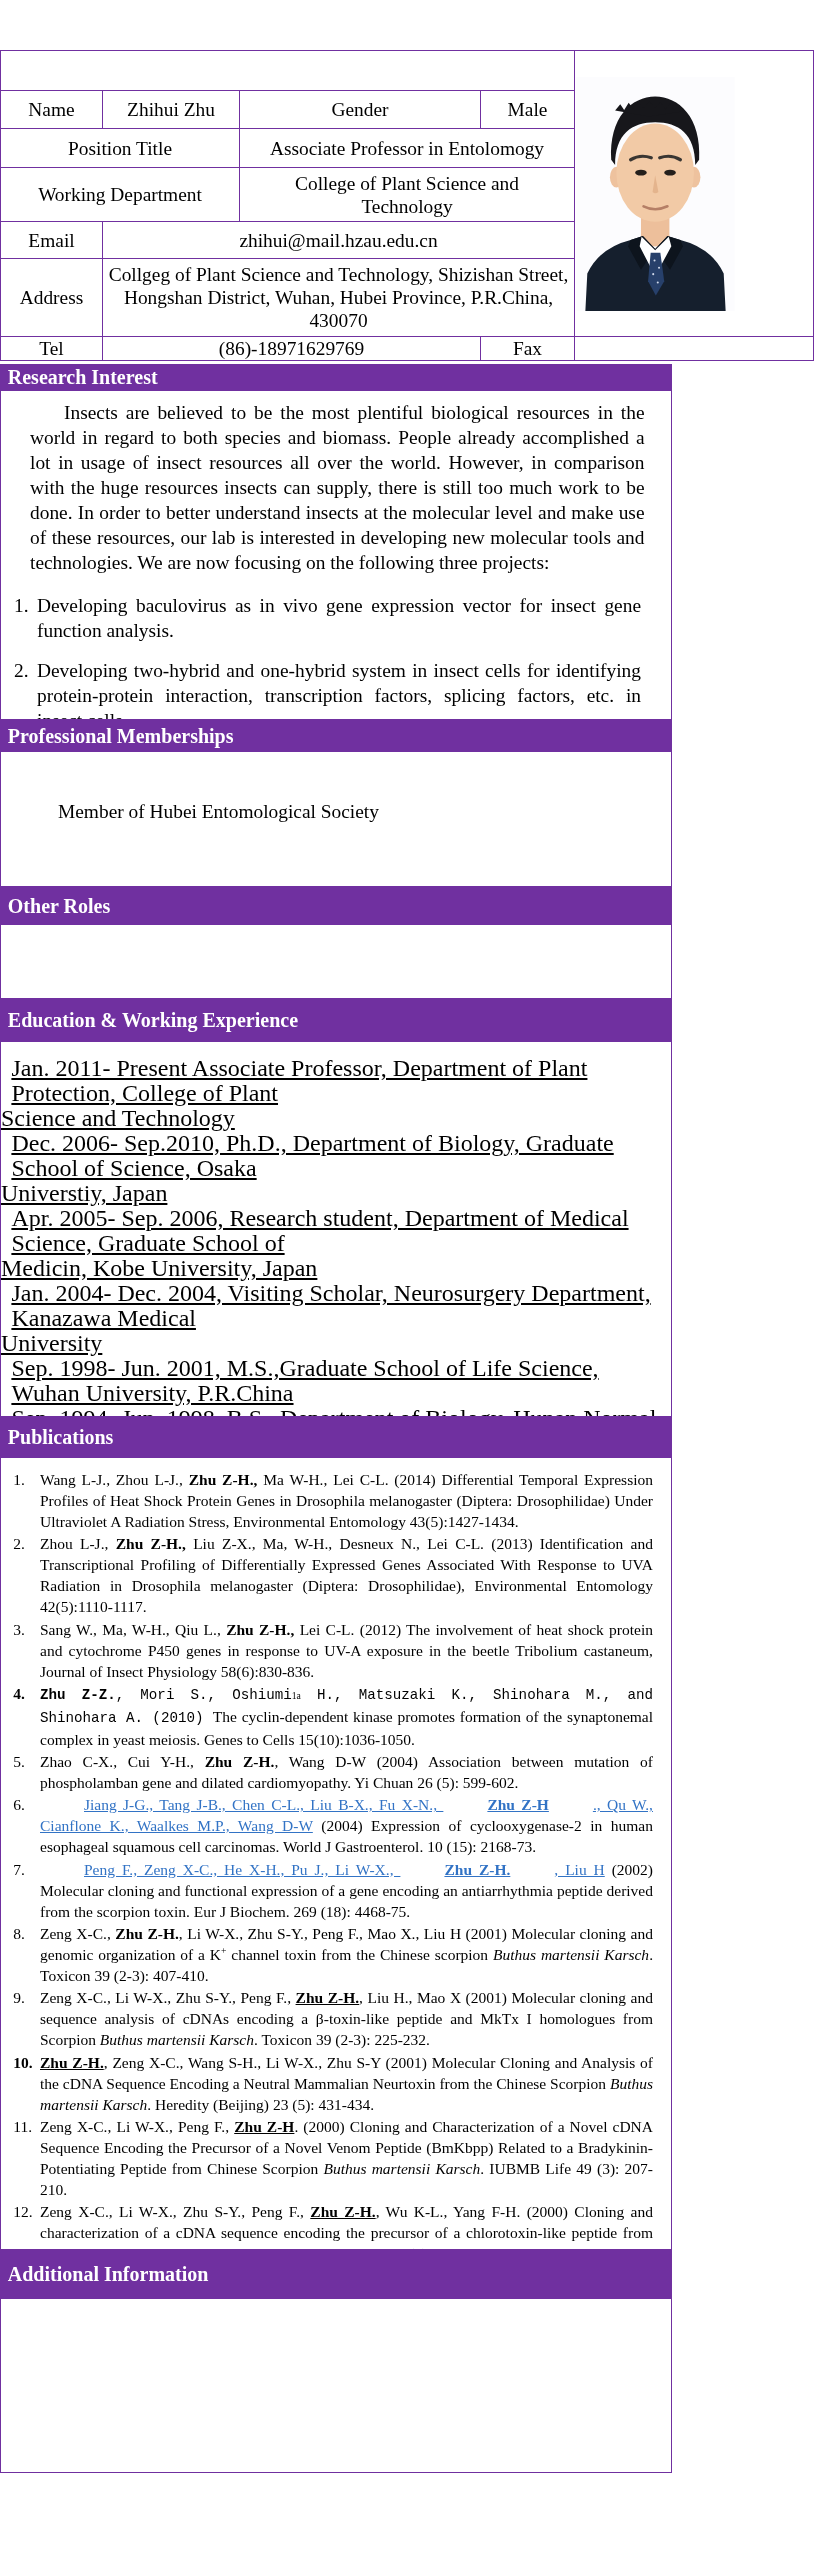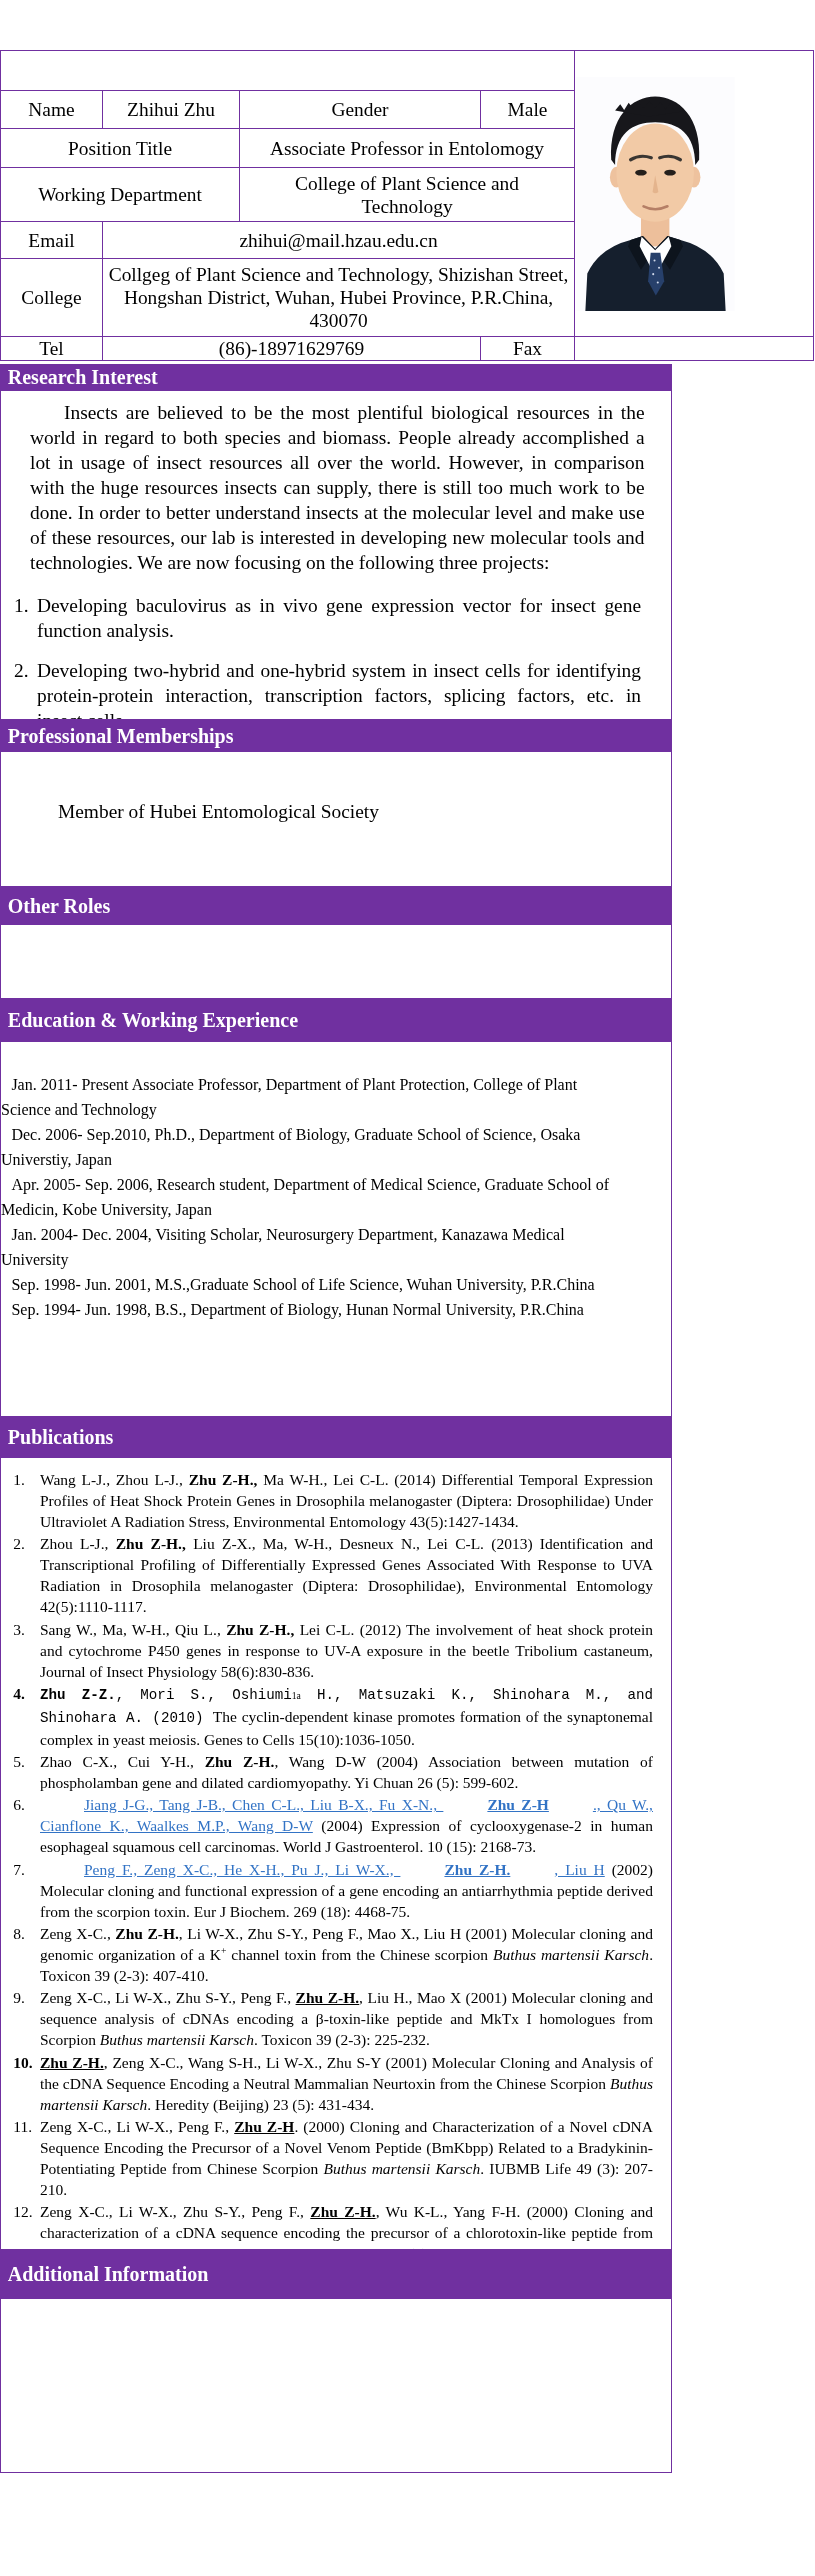--- a/index.html
+++ b/index.html
@@ -58,21 +58,21 @@
   }
   .ri-list{margin-top:17.5px;}
   .ri-item{display:flex;margin-bottom:15px;font-size:19.4px;line-height:25px;}
   .ri-num{flex:none;width:36px;padding-left:13px;}
   .ri-text{flex:1;padding-right:30px;text-align:justify;}
 
   
   .pm-text{padding:49px 0 0 57px;font-size:19.4px;}
 
   
-  .edu-list{padding-top:30px;font-size:16px;line-height:25px;}
+  .edu-list{padding-top:14px;font-size:24px;line-height:25px;text-decoration:underline;}
   .edu-line1{padding-left:10.4px;padding-right:6.5px;}
   .edu-line2{text-align:left;}
 
   
   .pub-list{padding-top:11px;font-size:15.5px;line-height:21px;}
   .pub-item{display:flex;margin-bottom:1.3px;}
   .pub-num{flex:none;width:39px;padding-left:12.3px;}
   .pub-num.bold{font-weight:bold;}
   .pub-text{flex:1;padding-right:18px;text-align:justify;}
   .sg-b{font-weight:bold;}
@@ -155,21 +155,21 @@
     </tr>
     <tr style="height:54px">
       <td colspan="2"><span>Working Department</span></td>
       <td colspan="2" style="padding:0 39px;"><span>College of Plant Science and Technology</span></td>
     </tr>
     <tr style="height:37px">
       <td><span>Email</span></td>
       <td colspan="3"><span>zhihui@mail.hzau.edu.cn</span></td>
     </tr>
     <tr style="height:78px">
-      <td><span>College</span></td>
+      <td><span>Address</span></td>
       <td colspan="3" class="addr-val"><span>Collgeg of Plant Science and Technology, Shizishan Street, Hongshan District, Wuhan, Hubei Province, P.R.China, 430070</span></td>
     </tr>
     <tr style="height:24px">
       <td style="line-height:20px"><span>Tel</span></td>
       <td colspan="2" style="line-height:20px"><span>(86)-18971629769</span></td>
       <td style="line-height:20px"><span>Fax</span></td>
       <td><span></span></td>
     </tr>
   </tbody>
     </table>

